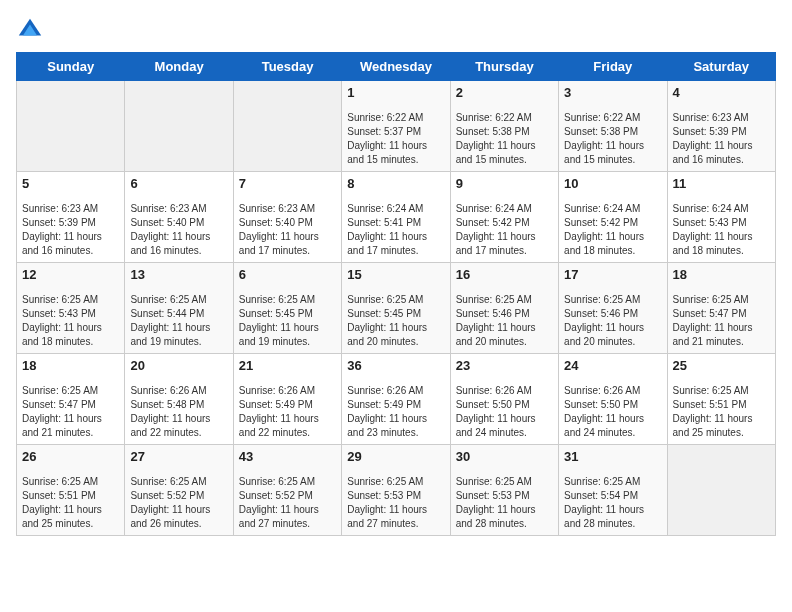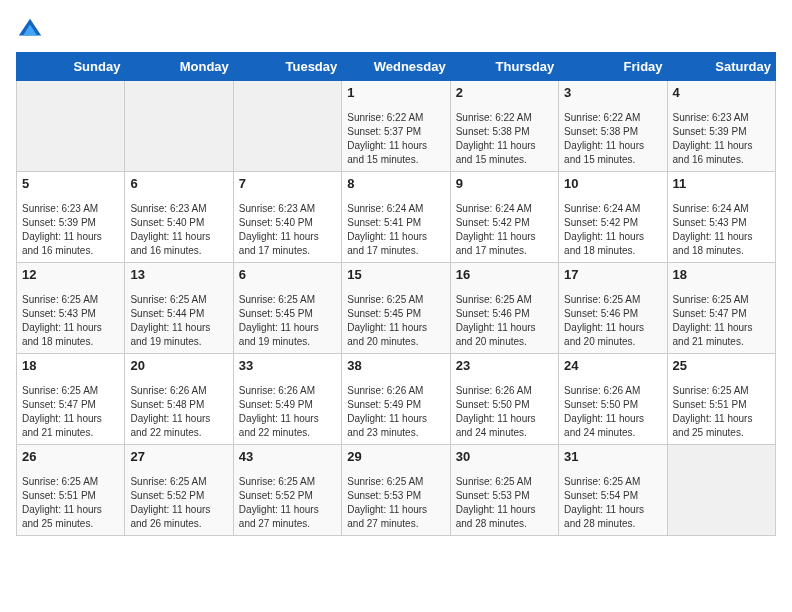--- a/index.html
+++ b/index.html
@@ -57,21 +57,21 @@
       width: 100%;
       border-collapse: collapse;
       table-layout: fixed;
     }
     thead tr th {
       background-color: #1565c0;
       color: #fff;
       font-size: 13px;
       font-weight: bold;
       padding: 6px 4px;
-      text-align: right;
+      text-align: center;
       border: 1px solid #1565c0;
     }
     tbody tr td {
       vertical-align: top;
       border: 1px solid #ccc;
       padding: 4px 5px;
       font-size: 10.5px;
       color: #222;
       min-height: 80px;
       height: 85px;
@@ -273,28 +273,28 @@
 and 21 minutes.</div>
         </td>
         <td>
           <span class="day-number">20</span>
           <div class="day-info" style="white-space: pre-line;">Sunrise: 6:26 AM
 Sunset: 5:48 PM
 Daylight: 11 hours
 and 22 minutes.</div>
         </td>
         <td>
-          <span class="day-number">33</span>
+          <span class="day-number">21</span>
           <div class="day-info" style="white-space: pre-line;">Sunrise: 6:26 AM
 Sunset: 5:49 PM
 Daylight: 11 hours
 and 22 minutes.</div>
         </td>
         <td>
-          <span class="day-number">38</span>
+          <span class="day-number">36</span>
           <div class="day-info" style="white-space: pre-line;">Sunrise: 6:26 AM
 Sunset: 5:49 PM
 Daylight: 11 hours
 and 23 minutes.</div>
         </td>
         <td>
           <span class="day-number">23</span>
           <div class="day-info" style="white-space: pre-line;">Sunrise: 6:26 AM
 Sunset: 5:50 PM
 Daylight: 11 hours

